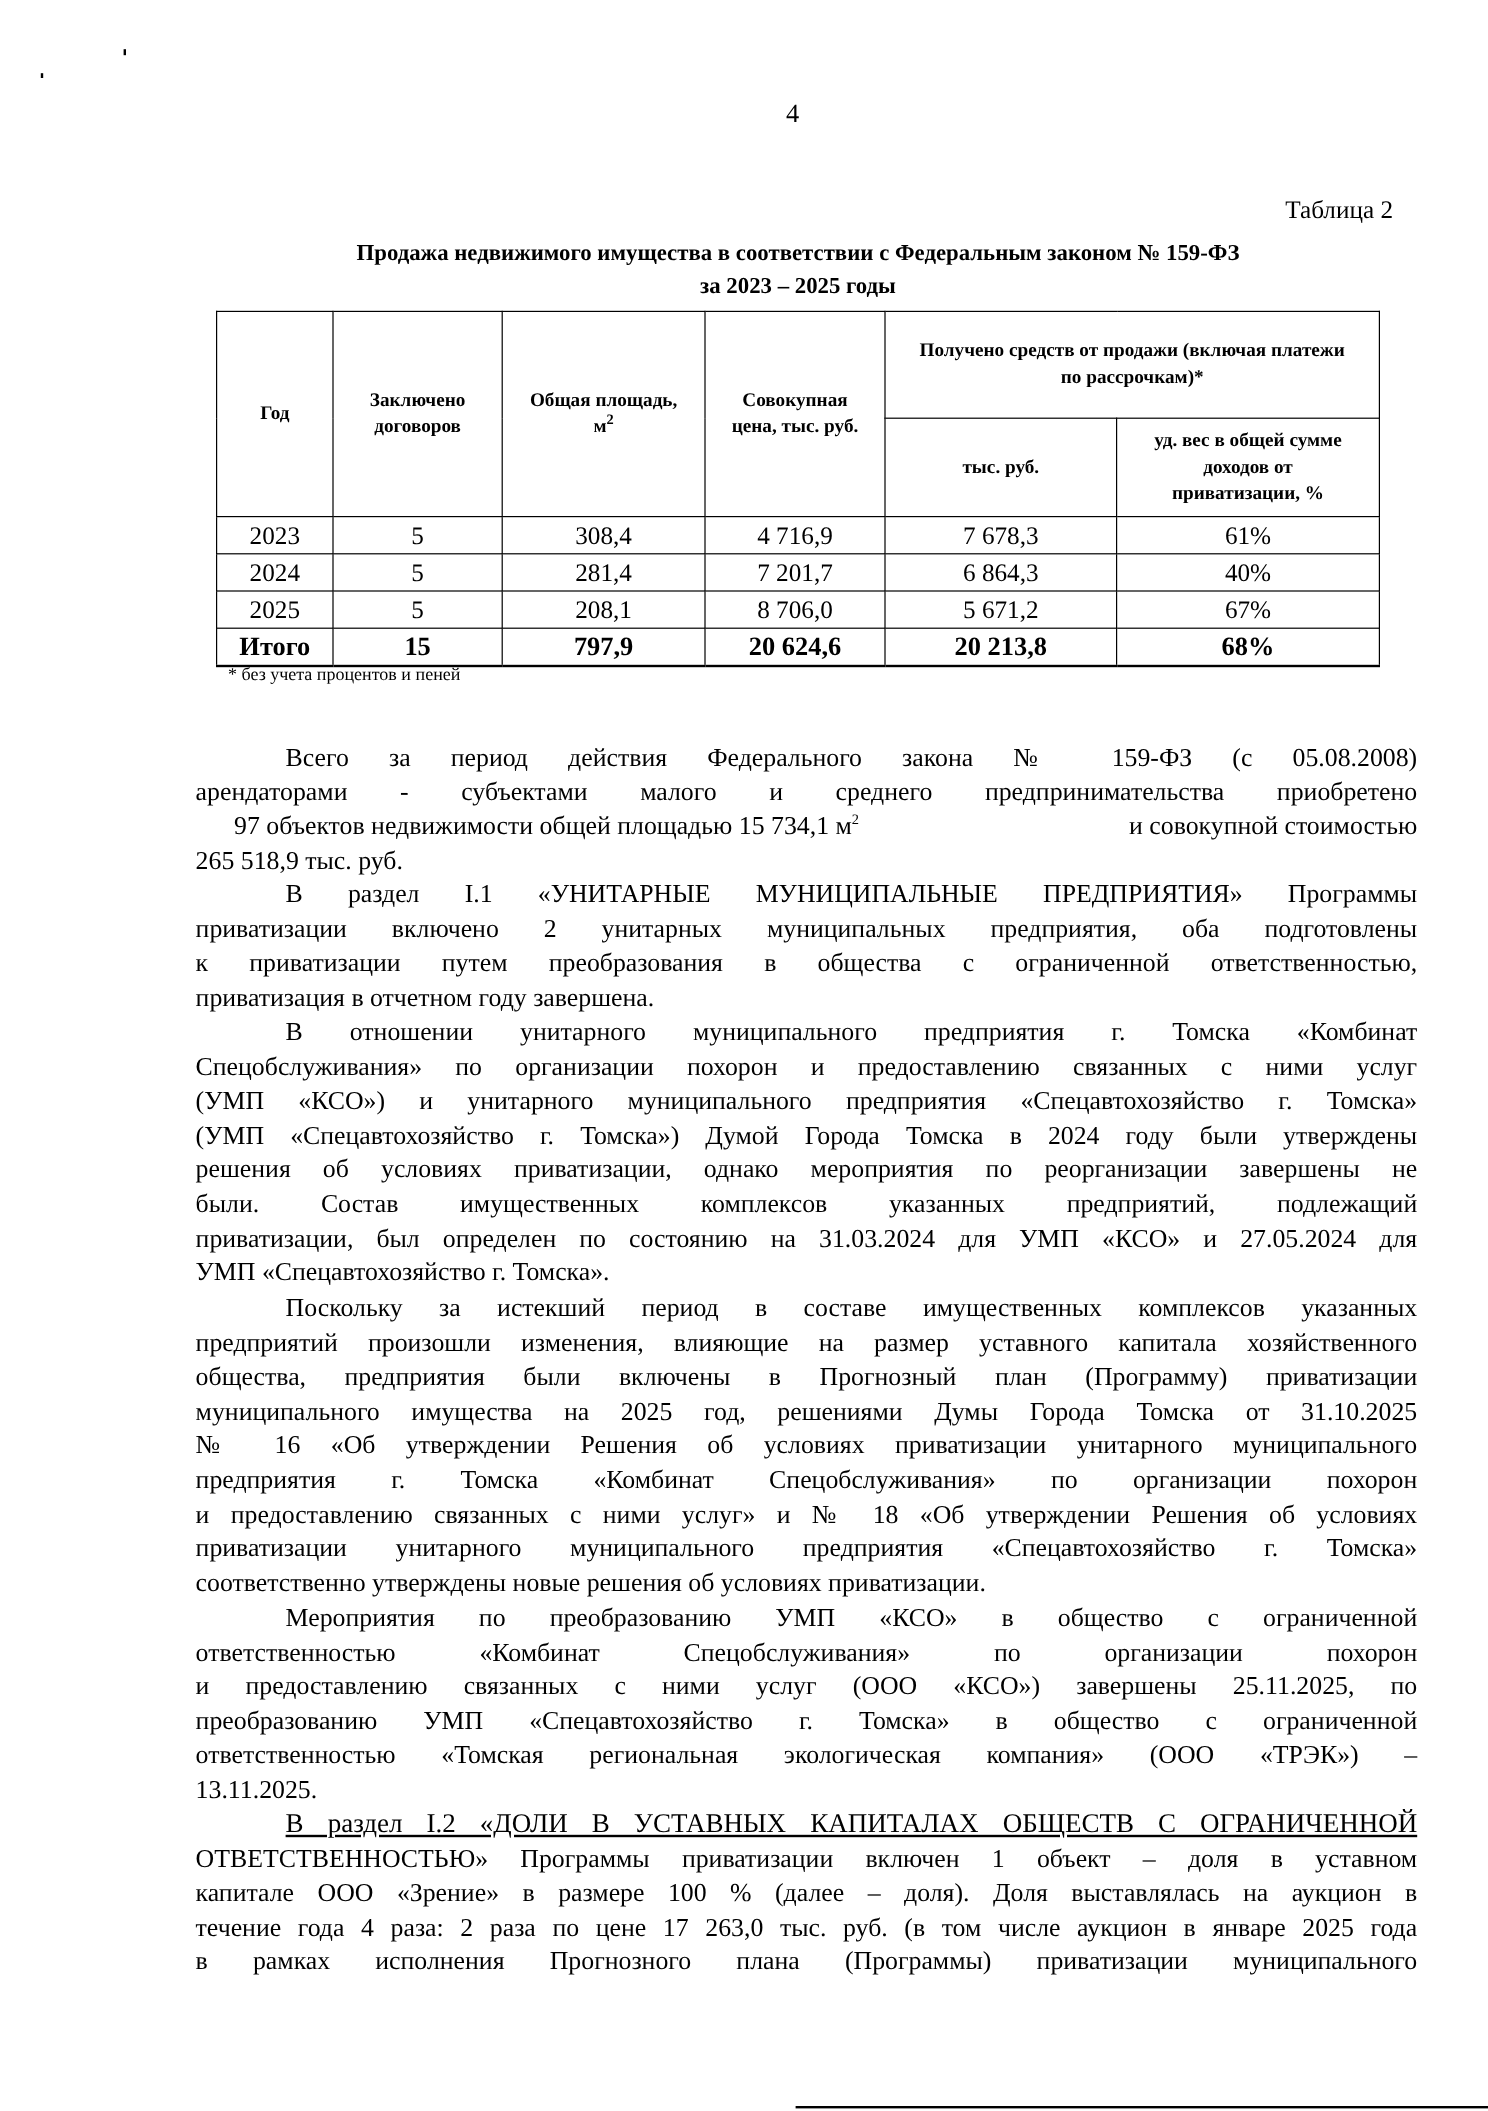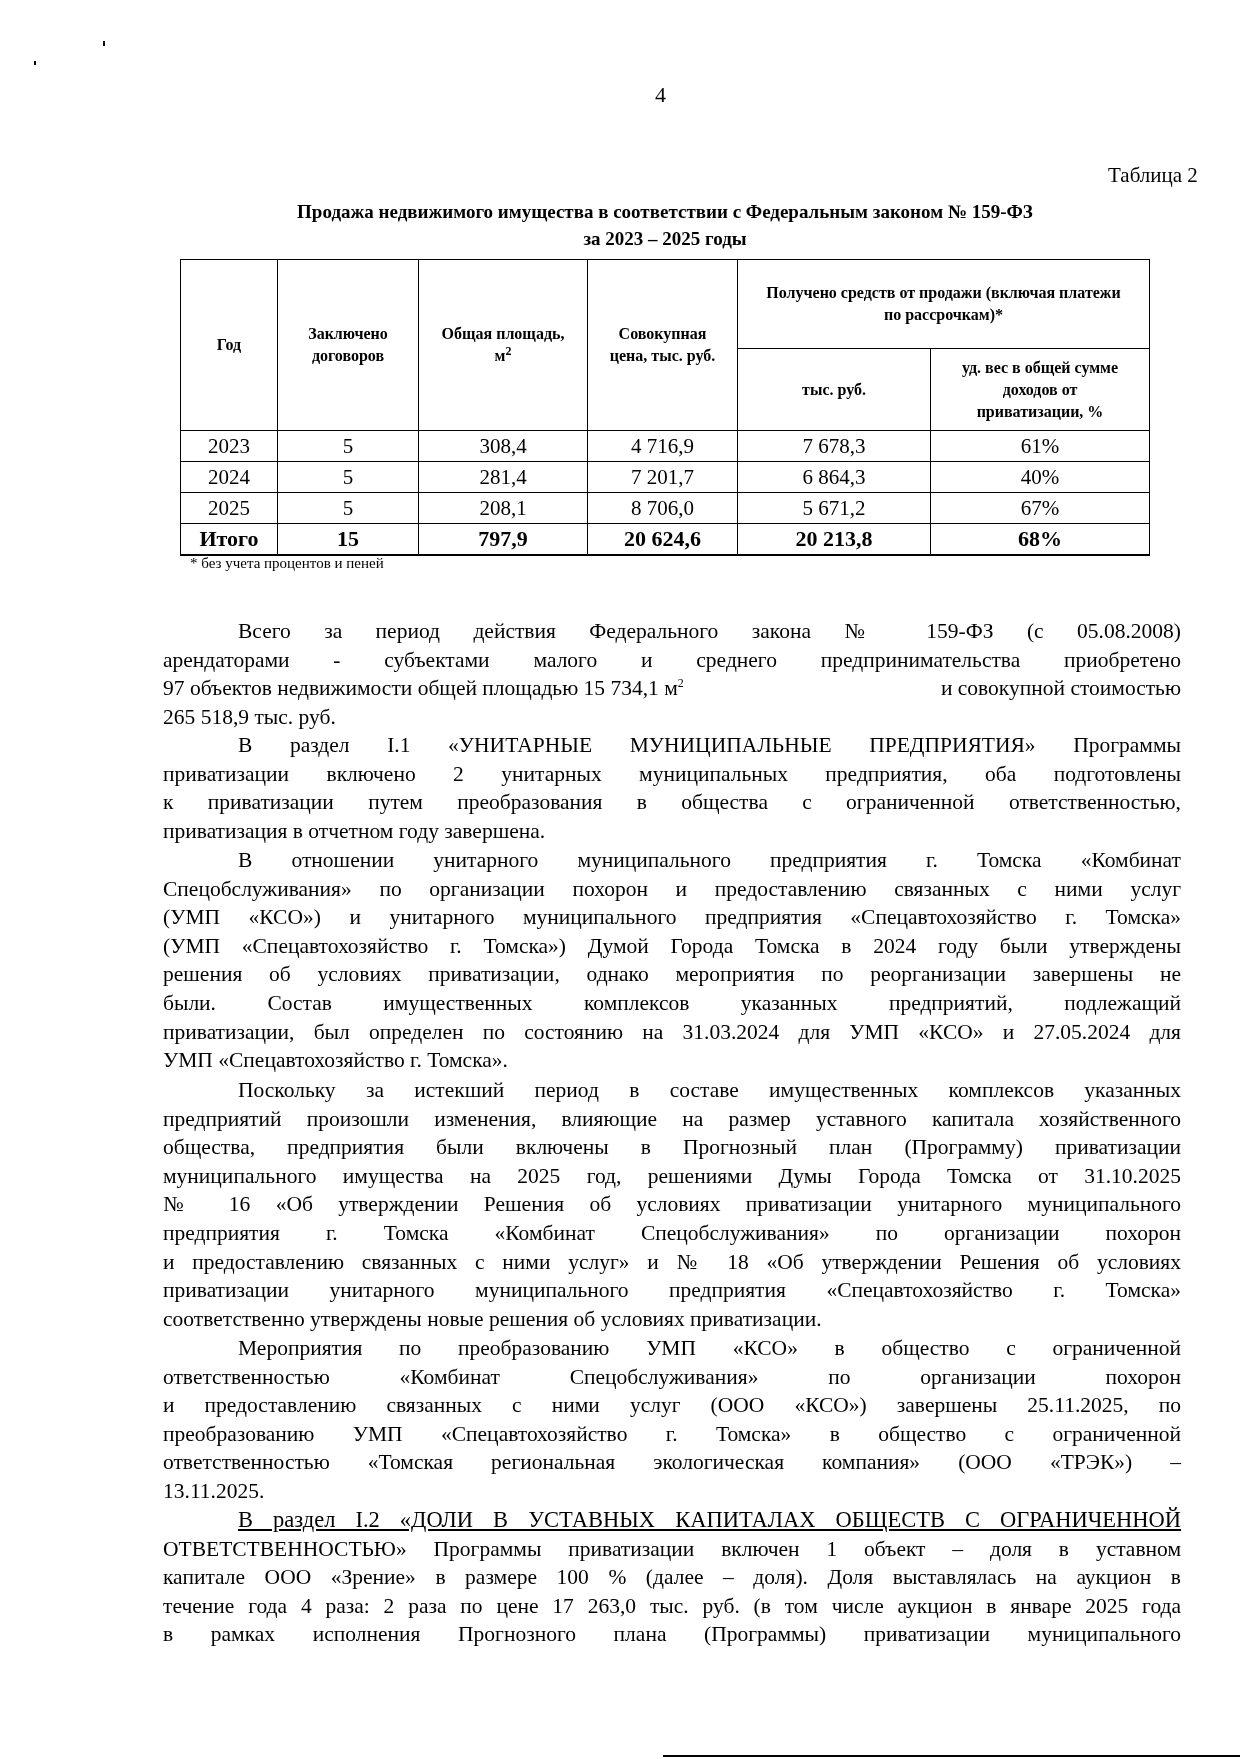--- a/index.html
+++ b/index.html
@@ -1,34 +1,34 @@
 <!DOCTYPE html>
 <html><head>
 <meta charset="utf-8">
 <style>
   html, body { margin: 0; padding: 0; background: #ffffff; }
   body { width: 1240px; height: 1759px; position: relative; overflow: hidden;
          font-family: "Liberation Serif", "DejaVu Serif", serif; color: #000; }
   .speck { position: absolute; background: #000; }
   .page-number { position: absolute; left: 655px; top: 82px; font-size: 22px; }
-  .table-label { position: absolute; left: 1108px; top: 163px; font-size: 21px; }
+  .table-label { position: absolute; left: 1071px; top: 163px; font-size: 21px; }
   .table-title { position: absolute; left: 180px; top: 198px; width: 970px; text-align: center;
                  font-weight: bold; font-size: 19px; line-height: 27px; }
   table.data { position: absolute; left: 180px; top: 259px; border-collapse: collapse;
                font-size: 21px; }
   table.data th, table.data td { border: 1.6px solid #000; text-align: center; padding: 0; }
   table.data th { font-weight: bold; font-size: 16px; line-height: 22px; }
   table.data td { height: 30px; line-height: 30px; }
   table.data tr.total td { font-weight: bold; font-size: 22px; border-bottom-width: 2.4px; }
   .footnote { position: absolute; left: 190px; top: 555px; font-family: Liberation Serif, serif; font-size: 15px; }
   .para { position: absolute; left: 163px; width: 1018px; font-size: 21.5px; line-height: 28.6px; }
   .line { display: block; text-align: justify; text-align-last: justify; white-space: nowrap; height: 28.6px; }
   .line.last { text-align-last: left; }
   .line.indent { padding-left: 75px; }
-  .line-flex { display: flex; justify-content: space-between; }
+  .line-flex { display: flex; justify-content: space-between; margin-left: 32px; }
   sup { font-size: 12px; line-height: 0; }
   .bottom-rule { position: absolute; left: 663px; top: 1755px; width: 577px; height: 2px; background: #000; }
 </style>
 </head>
 <body>
 
 <div class="speck" style="left:103px;top:41px;width:2px;height:5px;"></div>
 <div class="speck" style="left:34px;top:61px;width:2px;height:4px;"></div>
 
 <div class="page-number">4</div>

